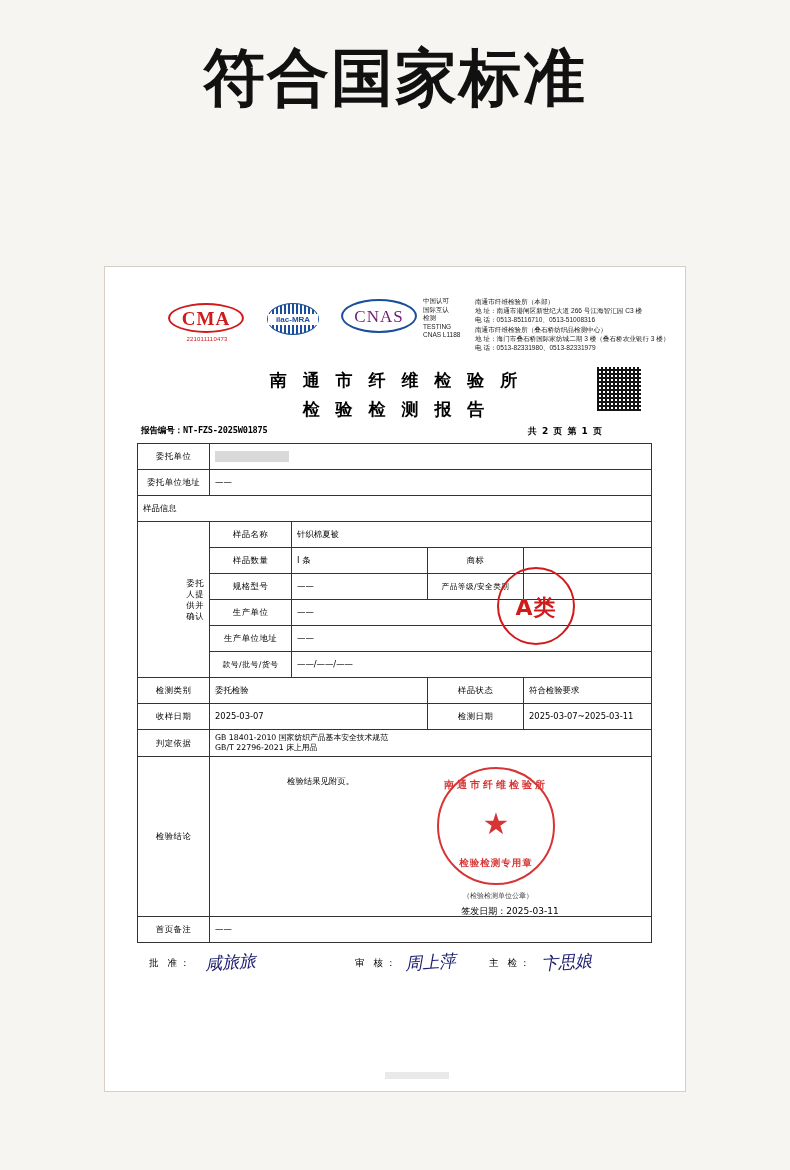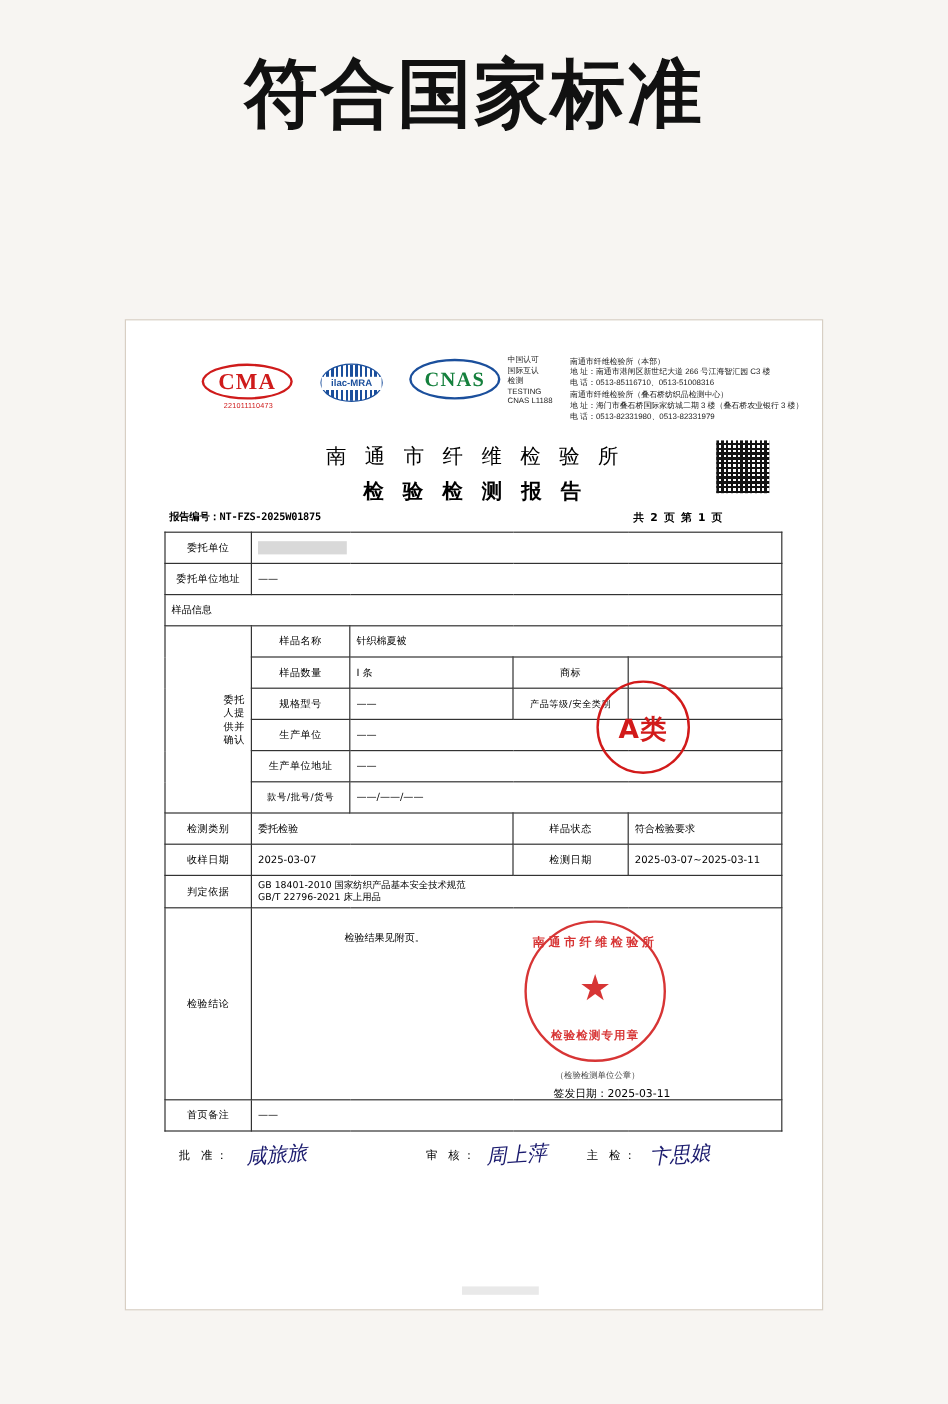--- a/index.html
+++ b/index.html
@@ -121,27 +121,26 @@
     left: 218px;
     top: 18px;
     width: 78px;
     text-align: center;
   }
   .cnas-oval {
     width: 76px;
     height: 34px;
     border: 2px solid #1b4f9c;
     border-radius: 50%;
-    color: #15803d;
+    color: #701a75;
     font-size: 17px;
     letter-spacing: 1px;
     line-height: 31px;
     box-sizing: border-box;
     font-family: "Liberation Serif", serif;
-    font-weight: bold;
   }
   .cnas-side {
     position: absolute;
     left: 300px;
     top: 16px;
     font-size: 6.5px;
     color: #222;
     line-height: 8.6px;
     width: 52px;
   }
@@ -163,21 +162,21 @@
   .doc-title {
     position: absolute;
     left: 0; right: 0;
     top: 2px;
     text-align: center;
     font-family: "DejaVu Sans", sans-serif;
   }
   .doc-title .t1 {
     font-size: 17px;
     letter-spacing: 5px;
-    font-weight: normal;
+    font-weight: bold;
     display: block;
     color: #000;
   }
   .doc-title .t2 {
     font-size: 17px;
     letter-spacing: 5px;
     font-weight: bold;
     display: block;
     margin-top: 6px;
     color: #000;

